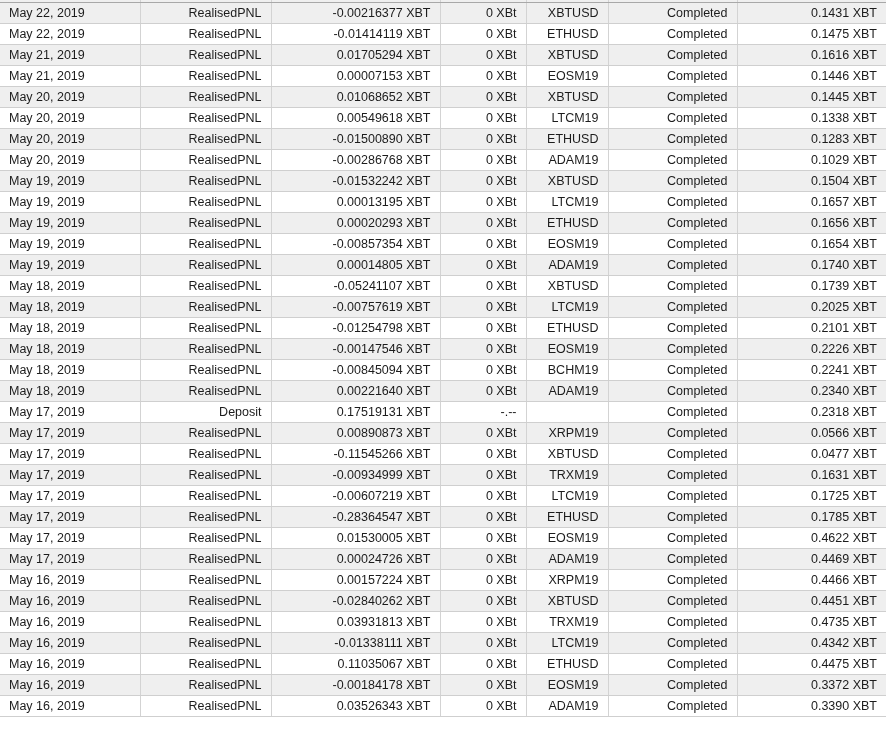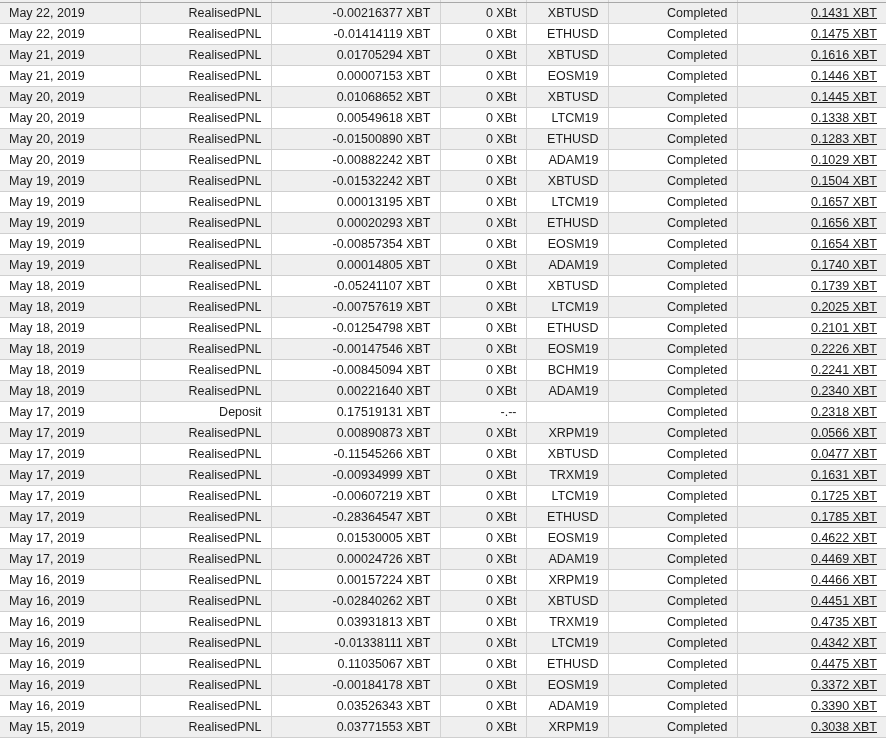--- a/index.html
+++ b/index.html
@@ -45,21 +45,21 @@
     border-bottom: 1px solid #cfcfcf;
     padding: 0 9px;
     height: 20px;
     line-height: 20px;
     white-space: nowrap;
     overflow: hidden;
     text-overflow: clip;
     box-sizing: border-box;
   }
   table.tx-table th:last-child,
-  table.tx-table td:last-child { border-right: none; text-decoration: underline; }
+  table.tx-table td:last-child { border-right: none; }
 
   
   thead.tx-head th {
     background: #efefef;
     font-weight: bold;
     font-size: 12.5px;
     color: #1c1c1c;
     border-bottom: 1px solid #a8a8a8;
     text-align: right;
   }
@@ -165,21 +165,21 @@
             <td class="ta-right">RealisedPNL</td>
             <td class="ta-right">-0.01500890 XBT</td>
             <td class="ta-right">0 XBt</td>
             <td class="ta-right">ETHUSD</td>
             <td class="ta-right">Completed</td>
             <td class="ta-right">0.1283 XBT</td>
           </tr>
           <tr class="row-even">
             <td class="ta-left">May 20, 2019</td>
             <td class="ta-right">RealisedPNL</td>
-            <td class="ta-right">-0.00882242 XBT</td>
+            <td class="ta-right">-0.00286768 XBT</td>
             <td class="ta-right">0 XBt</td>
             <td class="ta-right">ADAM19</td>
             <td class="ta-right">Completed</td>
             <td class="ta-right">0.1029 XBT</td>
           </tr>
           <tr class="row-odd">
             <td class="ta-left">May 19, 2019</td>
             <td class="ta-right">RealisedPNL</td>
             <td class="ta-right">-0.01532242 XBT</td>
             <td class="ta-right">0 XBt</td>
@@ -405,25 +405,16 @@
           </tr>
           <tr class="row-even">
             <td class="ta-left">May 16, 2019</td>
             <td class="ta-right">RealisedPNL</td>
             <td class="ta-right">0.03526343 XBT</td>
             <td class="ta-right">0 XBt</td>
             <td class="ta-right">ADAM19</td>
             <td class="ta-right">Completed</td>
             <td class="ta-right">0.3390 XBT</td>
           </tr>
-          <tr class="row-odd">
-            <td class="ta-left">May 15, 2019</td>
-            <td class="ta-right">RealisedPNL</td>
-            <td class="ta-right">0.03771553 XBT</td>
-            <td class="ta-right">0 XBt</td>
-            <td class="ta-right">XRPM19</td>
-            <td class="ta-right">Completed</td>
-            <td class="ta-right">0.3038 XBT</td>
-          </tr>
         </tbody>
     </table>
   </div>
 </div>
 
 </body></html>

